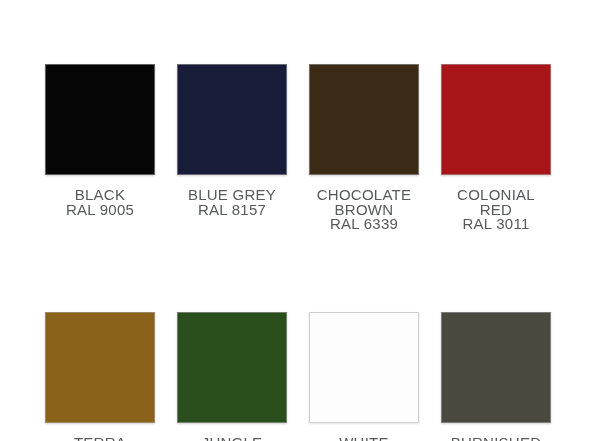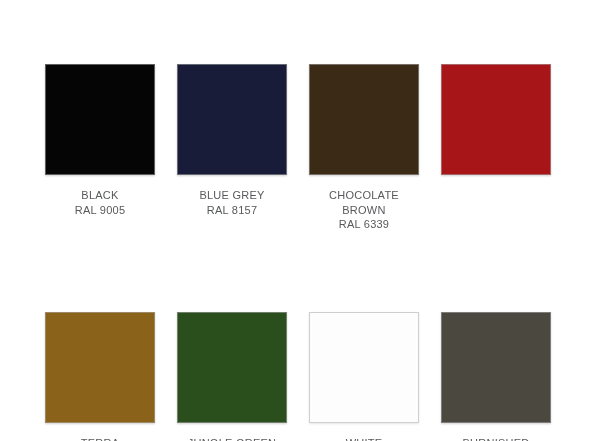--- a/index.html
+++ b/index.html
@@ -49,21 +49,21 @@
 
   .swatch-chip.light-chip {
     border: 1px solid #cfcfcf;
     box-shadow: 0 1px 2px rgba(150,150,150,0.25);
   }
 
   .swatch-caption {
     margin-top: 13px;
     text-align: center;
     color: #58595b;
-    font-size: 11px;
+    font-size: 15px;
     line-height: 14.5px;
     letter-spacing: 0.25px;
     white-space: pre-line;
   }
 </style>
 </head>
 <body style="background-color: rgb(255, 255, 255);">
 
 <div class="palette">
 
@@ -82,20 +82,23 @@
 
     <div class="swatch-cell">
       <div class="swatch-chip" style="background-color: rgb(58, 42, 22);"></div>
       <div class="swatch-caption" style="color: rgb(88, 89, 91);">CHOCOLATE
 BROWN
 RAL 6339</div>
     </div>
 
     <div class="swatch-cell">
       <div class="swatch-chip" style="background-color: rgb(168, 21, 25);"></div>
+      <div class="swatch-caption" style="color: rgb(88, 89, 91);">COLONIAL
+RED
+RAL 3011</div>
     </div>
   </div>
 
   <div class="swatch-row">
     <div class="swatch-cell">
       <div class="swatch-chip" style="background-color: rgb(139, 98, 26);"></div>
       <div class="swatch-caption" style="color: rgb(88, 89, 91);">TERRA
 COTTA
 RAL 8004</div>
     </div>

